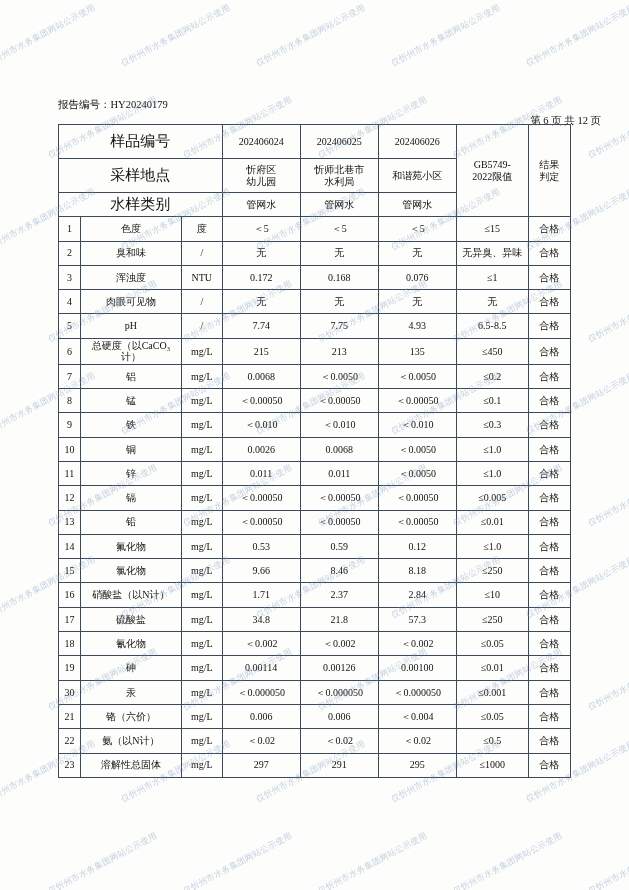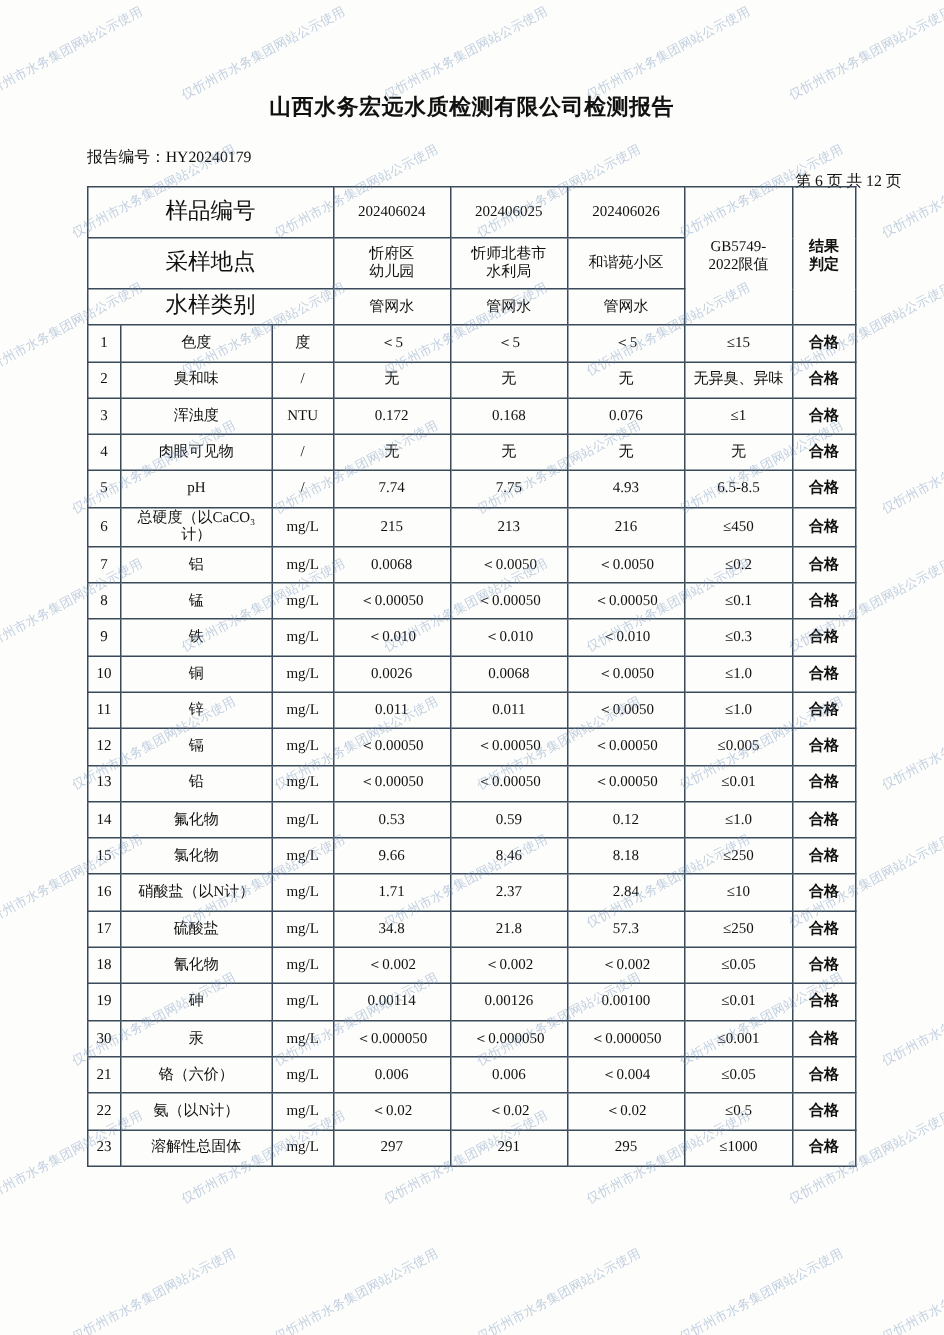--- a/index.html
+++ b/index.html
@@ -83,35 +83,34 @@
     vertical-align: middle;
     padding: 1px 2px;
     line-height: 1.15;
     background: transparent;
   }
   td.idx { width: 18px; }
   td.item { width: 108px; text-align: left; padding-left: 6px; }
   td.unit { width: 38px; }
   td.val { width: 78px; }
   td.limit { width: 72px; }
-  td.judge { width: 42px; font-weight: bold; }
+  td.judge { width: 42px; }
   .hdr-label {
     text-align: center;
     font-size: 15px;
   }
   .hdr-tall { height: 34px; }
   .row { height: 24.3px; margin-top: 44px; }
   .two-line { line-height: 1.15; }
 </style>
 </head>
 <body>
 
 <div class="page">
 
-  <div class="doc-title">山西水务宏远水质检测有限公司检测报告</div>
 
   <div class="report-no">
     <span>报告编号：</span><span>HY20240179</span>
   </div>
 
   <div class="page-no">第 6 页 共 12 页</div>
 
   <table class="main">
     <tbody id="table-body">
         <tr class="hdr-tall">
@@ -183,21 +182,21 @@
           <td class="val">4.93</td>
           <td class="limit">6.5-8.5</td>
           <td class="judge">合格</td>
         </tr>
         <tr class="row">
           <td class="idx">6</td>
           <td class="item">总硬度（以CaCO₃计）</td>
           <td class="unit">mg/L</td>
           <td class="val">215</td>
           <td class="val">213</td>
-          <td class="val">216</td>
+          <td class="val">135</td>
           <td class="limit">≤450</td>
           <td class="judge">合格</td>
         </tr>
         <tr class="row">
           <td class="idx">7</td>
           <td class="item">铝</td>
           <td class="unit">mg/L</td>
           <td class="val">0.0068</td>
           <td class="val">＜0.0050</td>
           <td class="val">＜0.0050</td>

